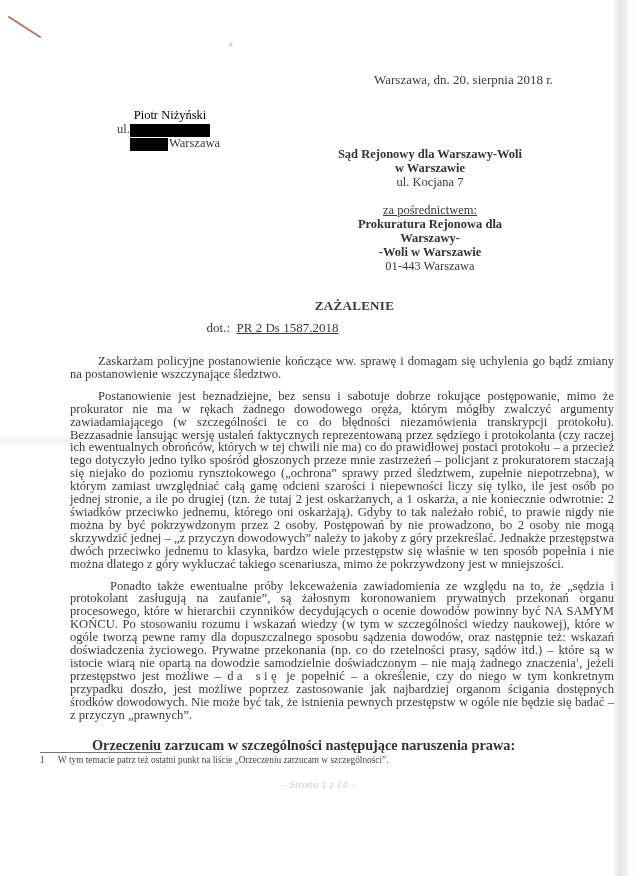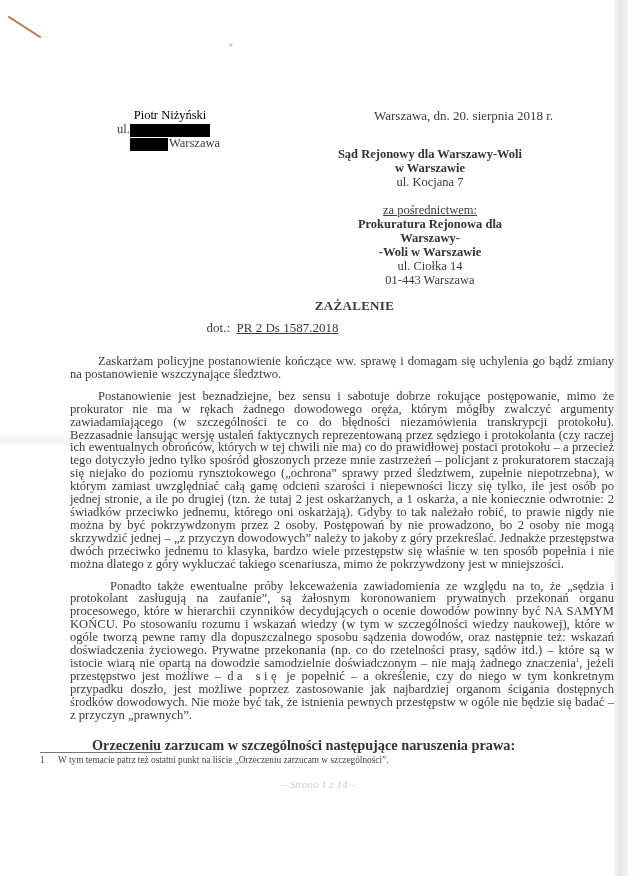--- a/index.html
+++ b/index.html
@@ -14,21 +14,21 @@
     background: linear-gradient(to right, #f7f7f7, #e6e6e6 40%, #ececec 70%, #f4f4f4);
   }
   .right-edge { position:absolute; top:0; left:628px; width:9px; height:876px; background:#fdfdfd; }
   .scan-band {
     position:absolute; left:0; top:434px; width:614px; height:14px;
     background: linear-gradient(to bottom, rgba(235,235,238,0), rgba(232,232,236,0.55), rgba(235,235,238,0));
   }
   .pen-mark { position:absolute; left:0; top:0; }
 
   .abs { position: absolute; }
-  .date { left: 374px; top: 72px; font-size: 13px; margin-top: 36px; }
+  .date { left: 374px; top: 72px; font-size: 13px; }
   .sender { left: 115px; top: 108px; width: 110px; font-size: 12.5px; line-height: 14px; text-align:center; }
   .sender .name { font-weight: normal; color:#000000; }
   .redact { display:inline-block; background:#000; vertical-align:middle; }
   .addr-line { position:absolute; left:117px; top:122px; font-size:12.5px; white-space:nowrap; }
   .city-line { position:absolute; left:130px; top:136px; font-size:12.5px; white-space:nowrap; }
 
   .recipient { left: 330px; top: 147px; width: 200px; text-align: center; font-size: 12.5px; line-height: 14px; }
   .recipient .b { font-weight: bold; color: #333; }
   .recipient .u { text-decoration: underline; }
   .gap { height: 14px; }
@@ -78,21 +78,20 @@
 </div>
 
 <div class="abs recipient">
   <div class="b">Sąd Rejonowy dla Warszawy-Woli</div>
   <div class="b">w Warszawie</div>
   <div>ul. Kocjana 7</div>
   <div class="gap"></div>
   <div class="u">za pośrednictwem:</div>
   <div class="b">Prokuratura Rejonowa dla Warszawy-</div>
   <div class="b">-Woli w Warszawie</div>
-  <div>ul. Ciołka 14</div>
   <div>01-443 Warszawa</div>
 </div>
 
 <div class="abs title">ZAŻALENIE</div>
 <div class="abs dot">
   <span>dot.:</span>&nbsp;
   <span class="sig">PR 2 Ds 1587.2018</span>
 </div>
 
 <div class="abs body">

